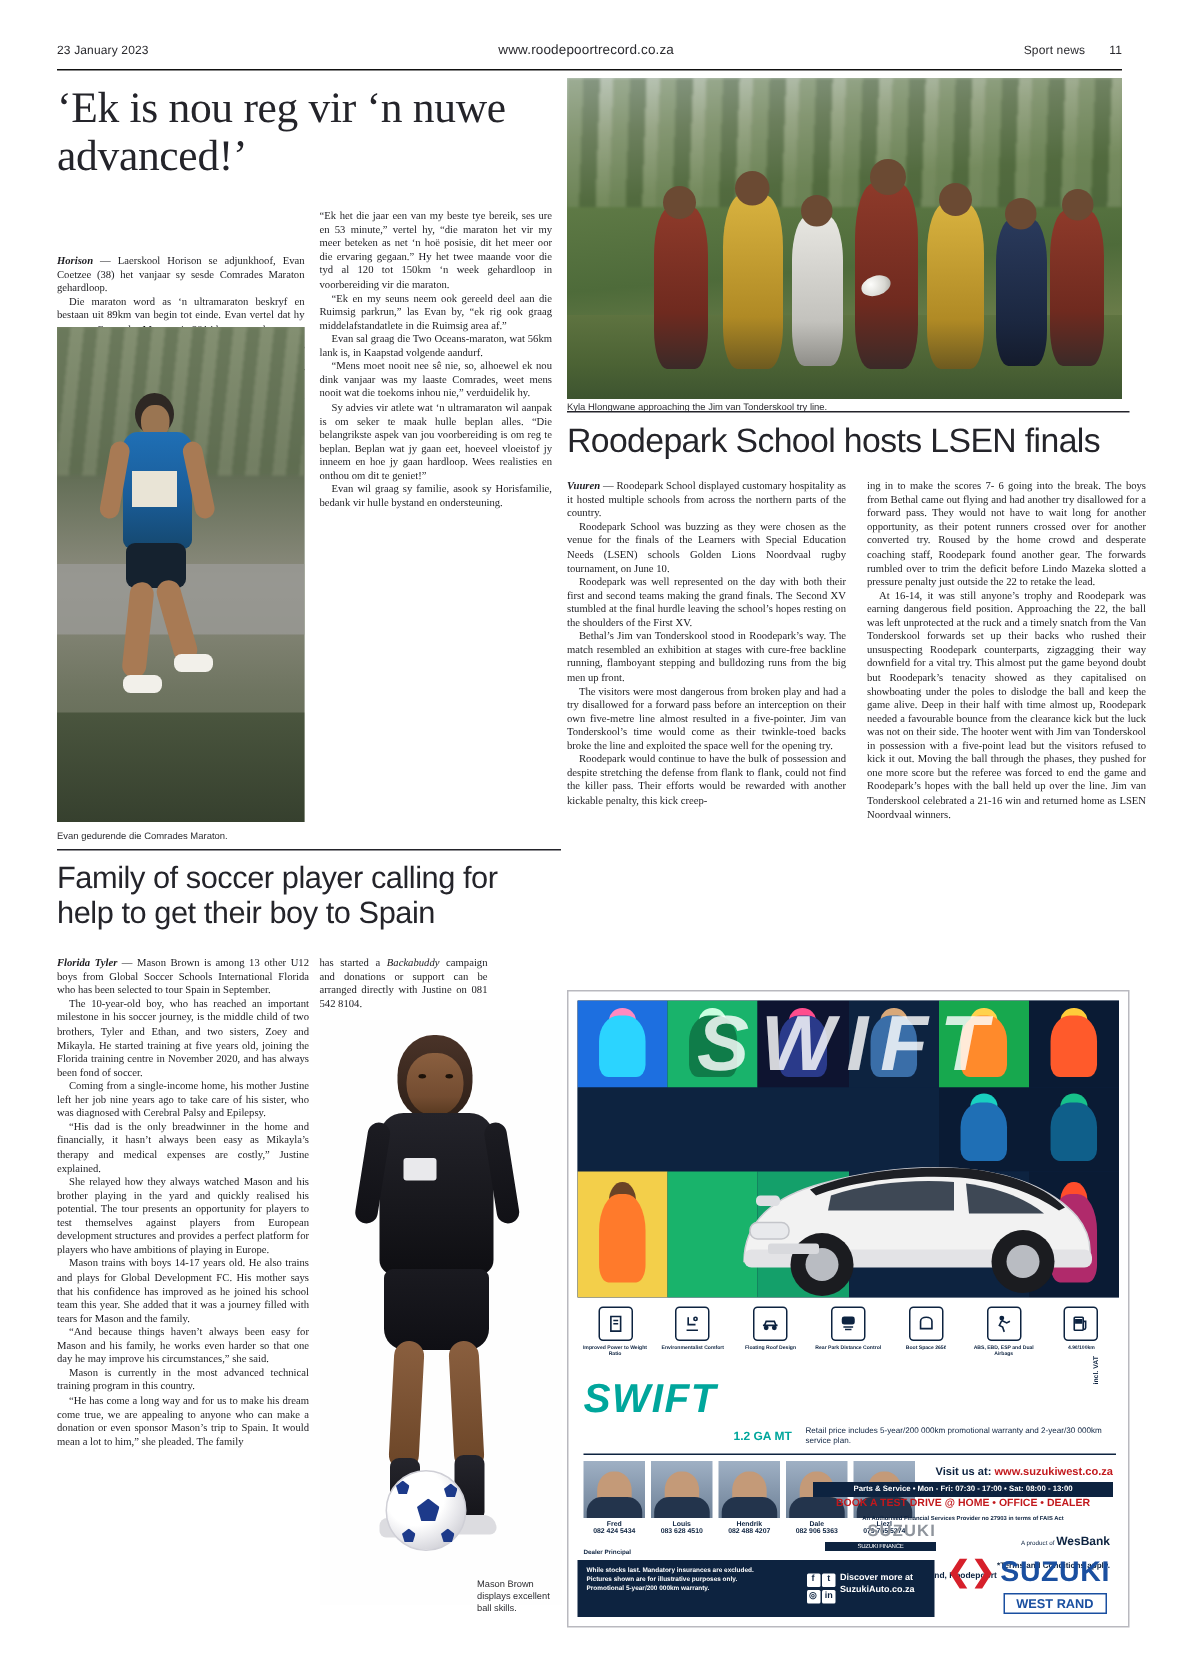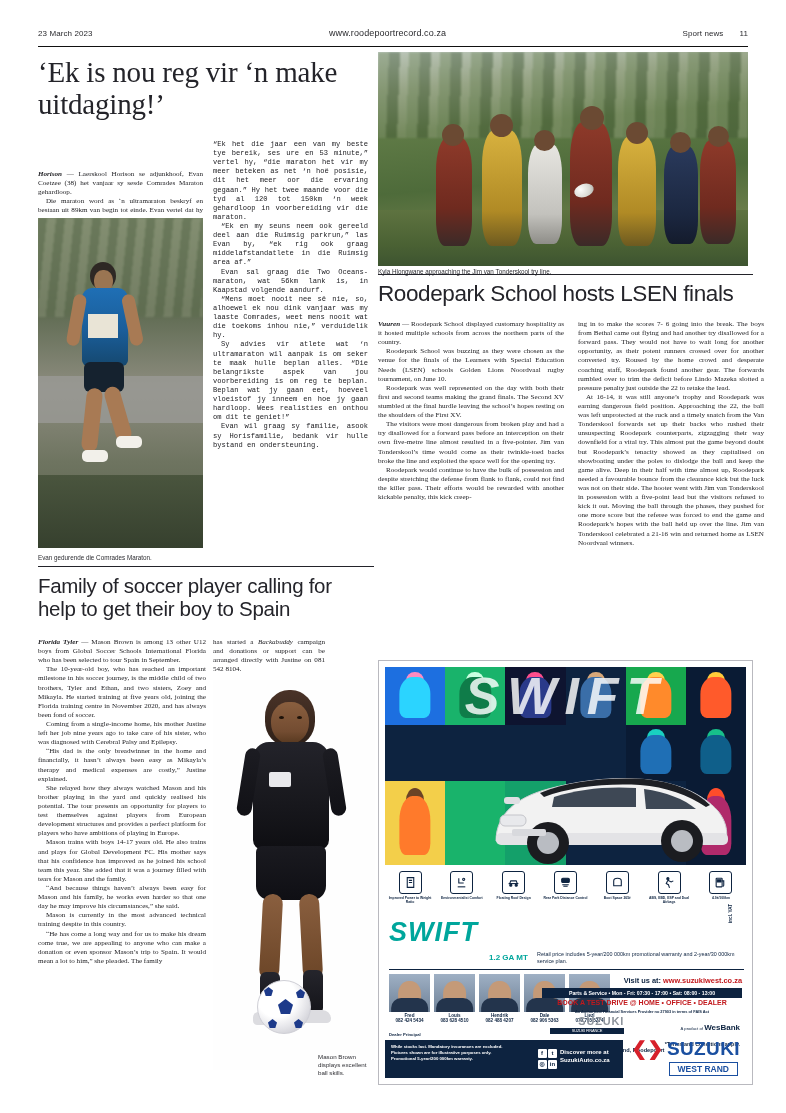--- a/index.html
+++ b/index.html
@@ -45,21 +45,21 @@
   .byline .dots {
     margin-top:3px; border-top:1px dotted #9a9aa0; width:128px; height:0;
   }
 
   .col { position:absolute; font-size:7.1px; line-height:1.285; text-align:justify; }
   .col p { margin:0; text-indent:8px; }
   .col p.noind { text-indent:0; }
   .col .dropname { font-weight:bold; font-style:italic; }
 
   #col-a { left:38px; top:170px; width:165px; }
-  #col-b { left:213px; top:140px; width:155px;font-family:Liberation Mono, monospace; }
+  #col-b { left:213px; top:140px; width:155px; }
 
   .caption {
     position:absolute; font-family:"Liberation Sans", sans-serif;
     font-size:6.3px; color:#2c2c31; line-height:1.25;
   }
 
   
   .photo-rugby {
     position:absolute; left:378px; top:52px; width:370px; height:214px;
     overflow:hidden;
@@ -333,30 +333,30 @@
     position:absolute; right:14px; bottom:8px; border:1.4px solid #1a4fa0; padding:1px 8px;
     font-family:"Liberation Sans", sans-serif; font-weight:bold; font-size:8.5px; color:#1a4fa0;
   }
 </style>
 </head>
 <body>
 
 <div class="page">
 
   <div class="masthead">
-    <div>23 March 2023</div>
+    <div>23 January 2023</div>
     <div class="center">www.roodepoortrecord.co.za</div>
     <div class="right">
       <div>Sport news</div>
       <div class="pgnum">11</div>
     </div>
   </div>
   <div class="rule-top"></div>
 
-  <div class="lead-headline">‘Ek is nou reg vir ‘n make uitdaging!’</div>
+  <div class="lead-headline">‘Ek is nou reg vir ‘n nuwe advanced!’</div>
 
 
   <div class="col" id="col-a">
       <p class="noind"><span class="dropname">Horison</span> — Laerskool Horison se adjunkhoof, Evan Coetzee (38) het vanjaar sy sesde Comrades Maraton gehardloop.</p>
       <p class="">Die maraton word as ‘n ultramaraton beskryf en bestaan uit 89km van begin tot einde. Evan vertel dat hy sy eerste Comrades Maraton in 2014 bygewoon het.</p>
       <p class="">“Die maraton gogga het my daardie jaar gebyt,” voeg Evan met ‘n glimlag by.</p>
       <p class="">Hy verduidelik toe dat hy nog altyd ‘n passie vir langafstand hardloop het en wil graag sy drie seuns, sowel as die leerders by sy skool, inspireer deur om die Comrades te hardloop.</p>
     </div>
   <div class="col" id="col-b">
       <p class="noind">“Ek het die jaar een van my beste tye bereik, ses ure en 53 minute,” vertel hy, “die maraton het vir my meer beteken as net ‘n hoë posisie, dit het meer oor die ervaring gegaan.” Hy het twee maande voor die tyd al 120 tot 150km ‘n week gehardloop in voorbereiding vir die maraton.</p>
@@ -407,39 +407,40 @@
     <div class="ball" style="left:196px; top:132px;"></div>
   </div>
   <div class="caption" style="left:378px; top:268px; width:370px;">Kyla Hlongwane approaching the Jim van Tonderskool try line.</div>
 
   <div class="hr-right"></div>
   <div class="lsen-headline">Roodepark School hosts LSEN finals</div>
   <div class="col" id="col-c">
       <p class="noind"><span class="dropname">Vuuren</span> — Roodepark School displayed customary hospitality as it hosted multiple schools from across the northern parts of the country.</p>
       <p class="">Roodepark School was buzzing as they were chosen as the venue for the finals of the Learners with Special Education Needs (LSEN) schools Golden Lions Noordvaal rugby tournament, on June 10.</p>
       <p class="">Roodepark was well represented on the day with both their first and second teams making the grand finals. The Second XV stumbled at the final hurdle leaving the school’s hopes resting on the shoulders of the First XV.</p>
+      <p class="">Bethal’s Jim van Tonderskool stood in Roodepark’s way. The match resembled an exhibition at stages with cure-free backline running, flamboyant stepping and bulldozing runs from the big men up front.</p>
       <p class="">The visitors were most dangerous from broken play and had a try disallowed for a forward pass before an interception on their own five-metre line almost resulted in a five-pointer. Jim van Tonderskool’s time would come as their twinkle-toed backs broke the line and exploited the space well for the opening try.</p>
       <p class="">Roodepark would continue to have the bulk of possession and despite stretching the defense from flank to flank, could not find the killer pass. Their efforts would be rewarded with another kickable penalty, this kick creep-</p>
     </div>
   <div class="col" id="col-d">
       <p class="noind">ing in to make the scores 7- 6 going into the break. The boys from Bethal came out flying and had another try disallowed for a forward pass. They would not have to wait long for another opportunity, as their potent runners crossed over for another converted try. Roused by the home crowd and desperate coaching staff, Roodepark found another gear. The forwards rumbled over to trim the deficit before Lindo Mazeka slotted a pressure penalty just outside the 22 to retake the lead.</p>
       <p class="">At 16-14, it was still anyone’s trophy and Roodepark was earning dangerous field position. Approaching the 22, the ball was left unprotected at the ruck and a timely snatch from the Van Tonderskool forwards set up their backs who rushed their unsuspecting Roodepark counterparts, zigzagging their way downfield for a vital try. This almost put the game beyond doubt but Roodepark’s tenacity showed as they capitalised on showboating under the poles to dislodge the ball and keep the game alive. Deep in their half with time almost up, Roodepark needed a favourable bounce from the clearance kick but the luck was not on their side. The hooter went with Jim van Tonderskool in possession with a five-point lead but the visitors refused to kick it out. Moving the ball through the phases, they pushed for one more score but the referee was forced to end the game and Roodepark’s hopes with the ball held up over the line. Jim van Tonderskool celebrated a 21-16 win and returned home as LSEN Noordvaal winners.</p>
     </div>
 
   <div class="hr-left"></div>
   <div class="soccer-headline">Family of soccer player calling for help to get their boy to Spain</div>
   <div class="col" id="col-e">
       <p class="noind"><span class="dropname">Florida Tyler</span> — Mason Brown is among 13 other U12 boys from Global Soccer Schools International Florida who has been selected to tour Spain in September.</p>
       <p class="">The 10-year-old boy, who has reached an important milestone in his soccer journey, is the middle child of two brothers, Tyler and Ethan, and two sisters, Zoey and Mikayla. He started training at five years old, joining the Florida training centre in November 2020, and has always been fond of soccer.</p>
       <p class="">Coming from a single-income home, his mother Justine left her job nine years ago to take care of his sister, who was diagnosed with Cerebral Palsy and Epilepsy.</p>
       <p class="">“His dad is the only breadwinner in the home and financially, it hasn’t always been easy as Mikayla’s therapy and medical expenses are costly,” Justine explained.</p>
       <p class="">She relayed how they always watched Mason and his brother playing in the yard and quickly realised his potential. The tour presents an opportunity for players to test themselves against players from European development structures and provides a perfect platform for players who have ambitions of playing in Europe.</p>
       <p class="">Mason trains with boys 14-17 years old. He also trains and plays for Global Development FC. His mother says that his confidence has improved as he joined his school team this year. She added that it was a journey filled with tears for Mason and the family.</p>
       <p class="">“And because things haven’t always been easy for Mason and his family, he works even harder so that one day he may improve his circumstances,” she said.</p>
-      <p class="">Mason is currently in the most advanced technical training despite in this country.</p>
+      <p class="">Mason is currently in the most advanced technical training program in this country.</p>
       <p class="">“He has come a long way and for us to make his dream come true, we are appealing to anyone who can make a donation or even sponsor Mason’s trip to Spain. It would mean a lot to him,” she pleaded. The family</p>
     </div>
   <div class="col" id="col-f">
       <p class="noind">has started a <i>Backabuddy</i> campaign and donations or support can be arranged directly with Justine on 081 542 8104.</p>
     </div>
 
   <div class="photo-boy">
     <div class="bgw"></div>
     <div class="boy-head"></div>
     <div class="boy-face"></div>

